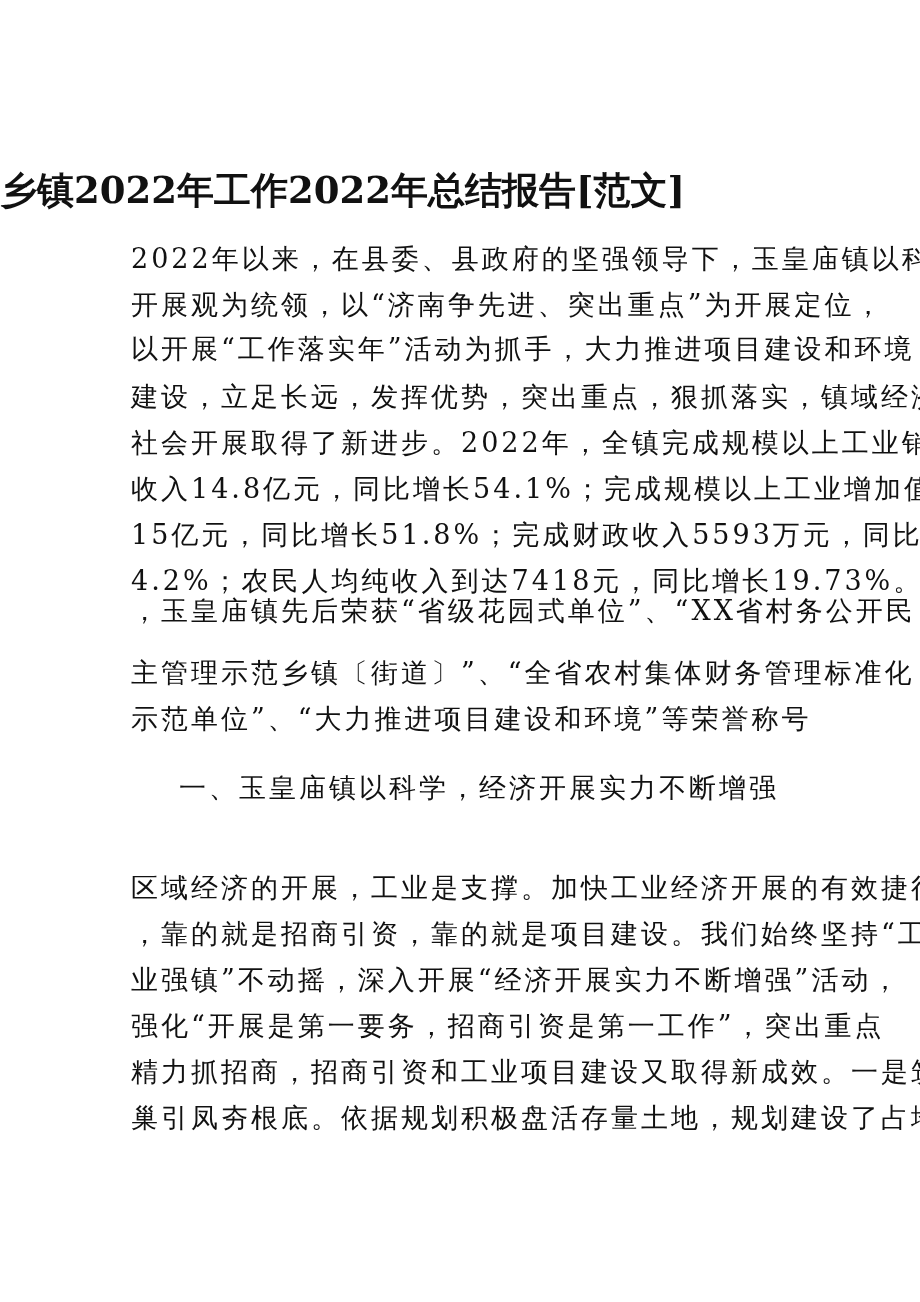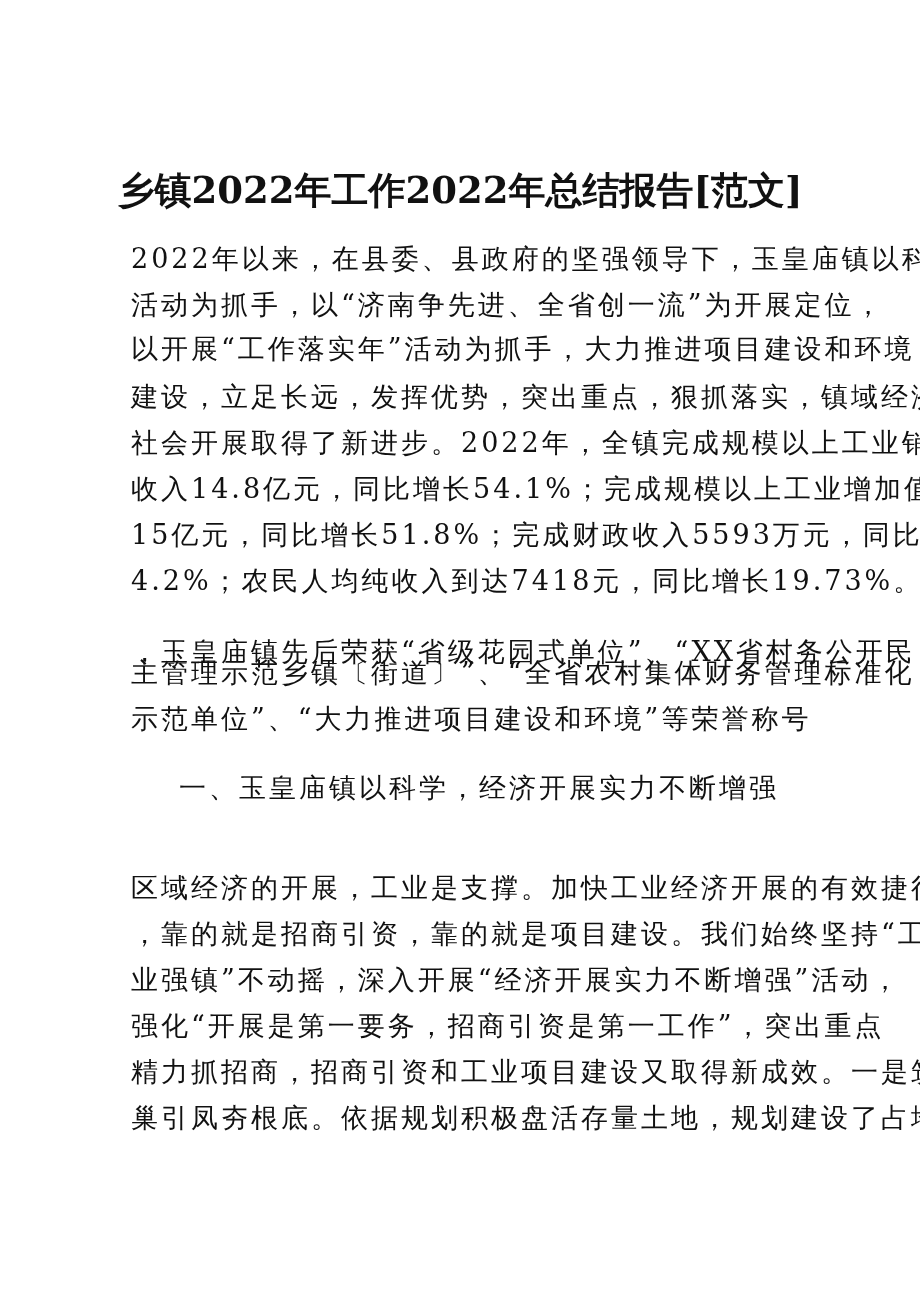--- a/index.html
+++ b/index.html
@@ -1,39 +1,39 @@
 <!DOCTYPE html>
 <html><head>
   <meta charset="utf-8">
   <style>
     html, body { margin: 0; padding: 0; background: #ffffff; }
     body { width: 920px; height: 1302px; position: relative; overflow: hidden;
            font-family: "DejaVu Serif", "Liberation Serif", serif; color: #111; }
-    .title { position: absolute; top: 166px; left: 0; width: 920px; text-align: center;
+    .title { position: absolute; top: 166px; left: 0; width: 920px; text-align: left;
              font-size: 37px; font-weight: bold; letter-spacing: 0px; line-height: 48px; }
     .line { position: absolute; left: 131px; font-size: 27px; line-height: 36px;
             white-space: nowrap; letter-spacing: 3px; }
     .heading-line { left: 179px; }
   </style>
 </head>
 <body>
 
 <div>
   <div class="title">乡镇2022年工作2022年总结报告[范文]</div>
 
   <div>
     <div class="line" style="top:241px">2022年以来，在县委、县政府的坚强领导下，玉皇庙镇以科学</div>
-    <div class="line" style="top:287px">活动为抓手，以“济南争先进、全省创一流”为开展定位，</div>
+    <div class="line" style="top:287px">开展观为统领，以“济南争先进、突出重点”为开展定位，</div>
     <div class="line" style="top:331px">以开展“工作落实年”活动为抓手，大力推进项目建设和环境</div>
     <div class="line" style="top:379px">建设，立足长远，发挥优势，突出重点，狠抓落实，镇域经济</div>
     <div class="line" style="top:425px">社会开展取得了新进步。2022年，全镇完成规模以上工业销售</div>
     <div class="line" style="top:471px">收入14.8亿元，同比增长54.1%；完成规模以上工业增加值5.1</div>
     <div class="line" style="top:517px">15亿元，同比增长51.8%；完成财政收入5593万元，同比增长7</div>
     <div class="line" style="top:563px">4.2%；农民人均纯收入到达7418元，同比增长19.73%。一年来</div>
-    <div class="line" style="top:634px">，玉皇庙镇先后荣获“省级花园式单位”、“XX省村务公开民</div>
+    <div class="line" style="top:593px">，玉皇庙镇先后荣获“省级花园式单位”、“XX省村务公开民</div>
     <div class="line" style="top:655px">主管理示范乡镇〔街道〕”、“全省农村集体财务管理标准化</div>
     <div class="line" style="top:701px">示范单位”、“大力推进项目建设和环境”等荣誉称号</div>
   </div>
 
   <div class="line heading-line" style="top:770px">一、玉皇庙镇以科学，经济开展实力不断增强</div>
 
   <div>
     <div class="line" style="top:870px">区域经济的开展，工业是支撑。加快工业经济开展的有效捷径</div>
     <div class="line" style="top:916px">，靠的就是招商引资，靠的就是项目建设。我们始终坚持“工</div>
     <div class="line" style="top:962px">业强镇”不动摇，深入开展“经济开展实力不断增强”活动，</div>

